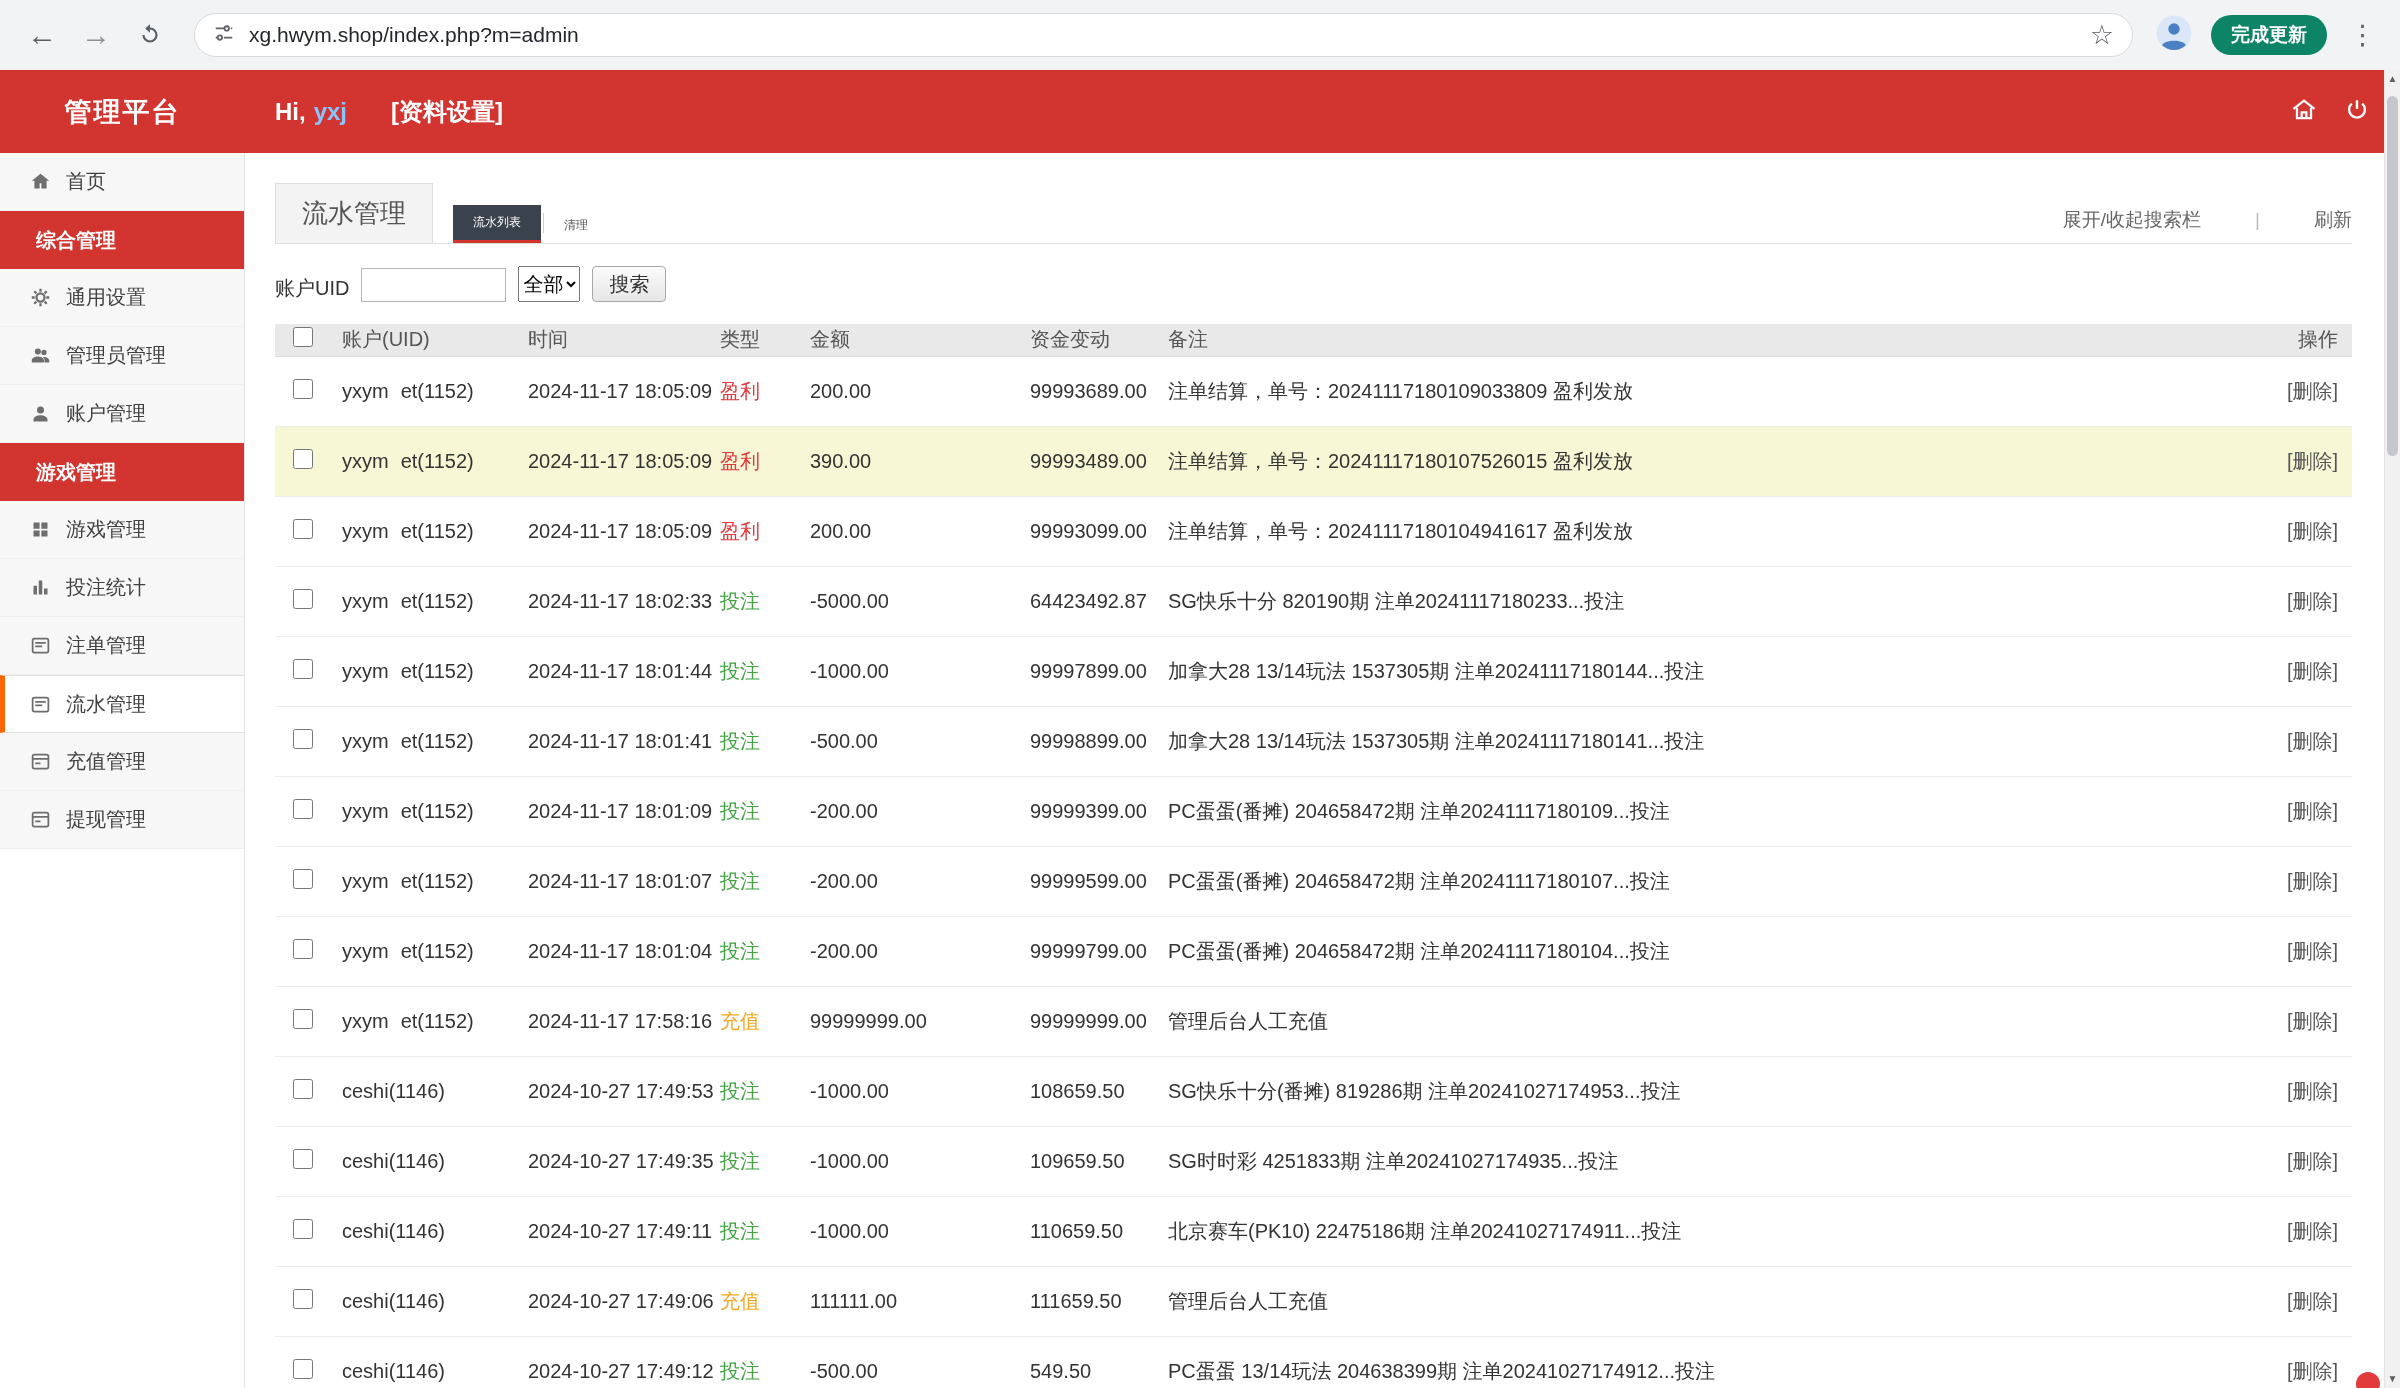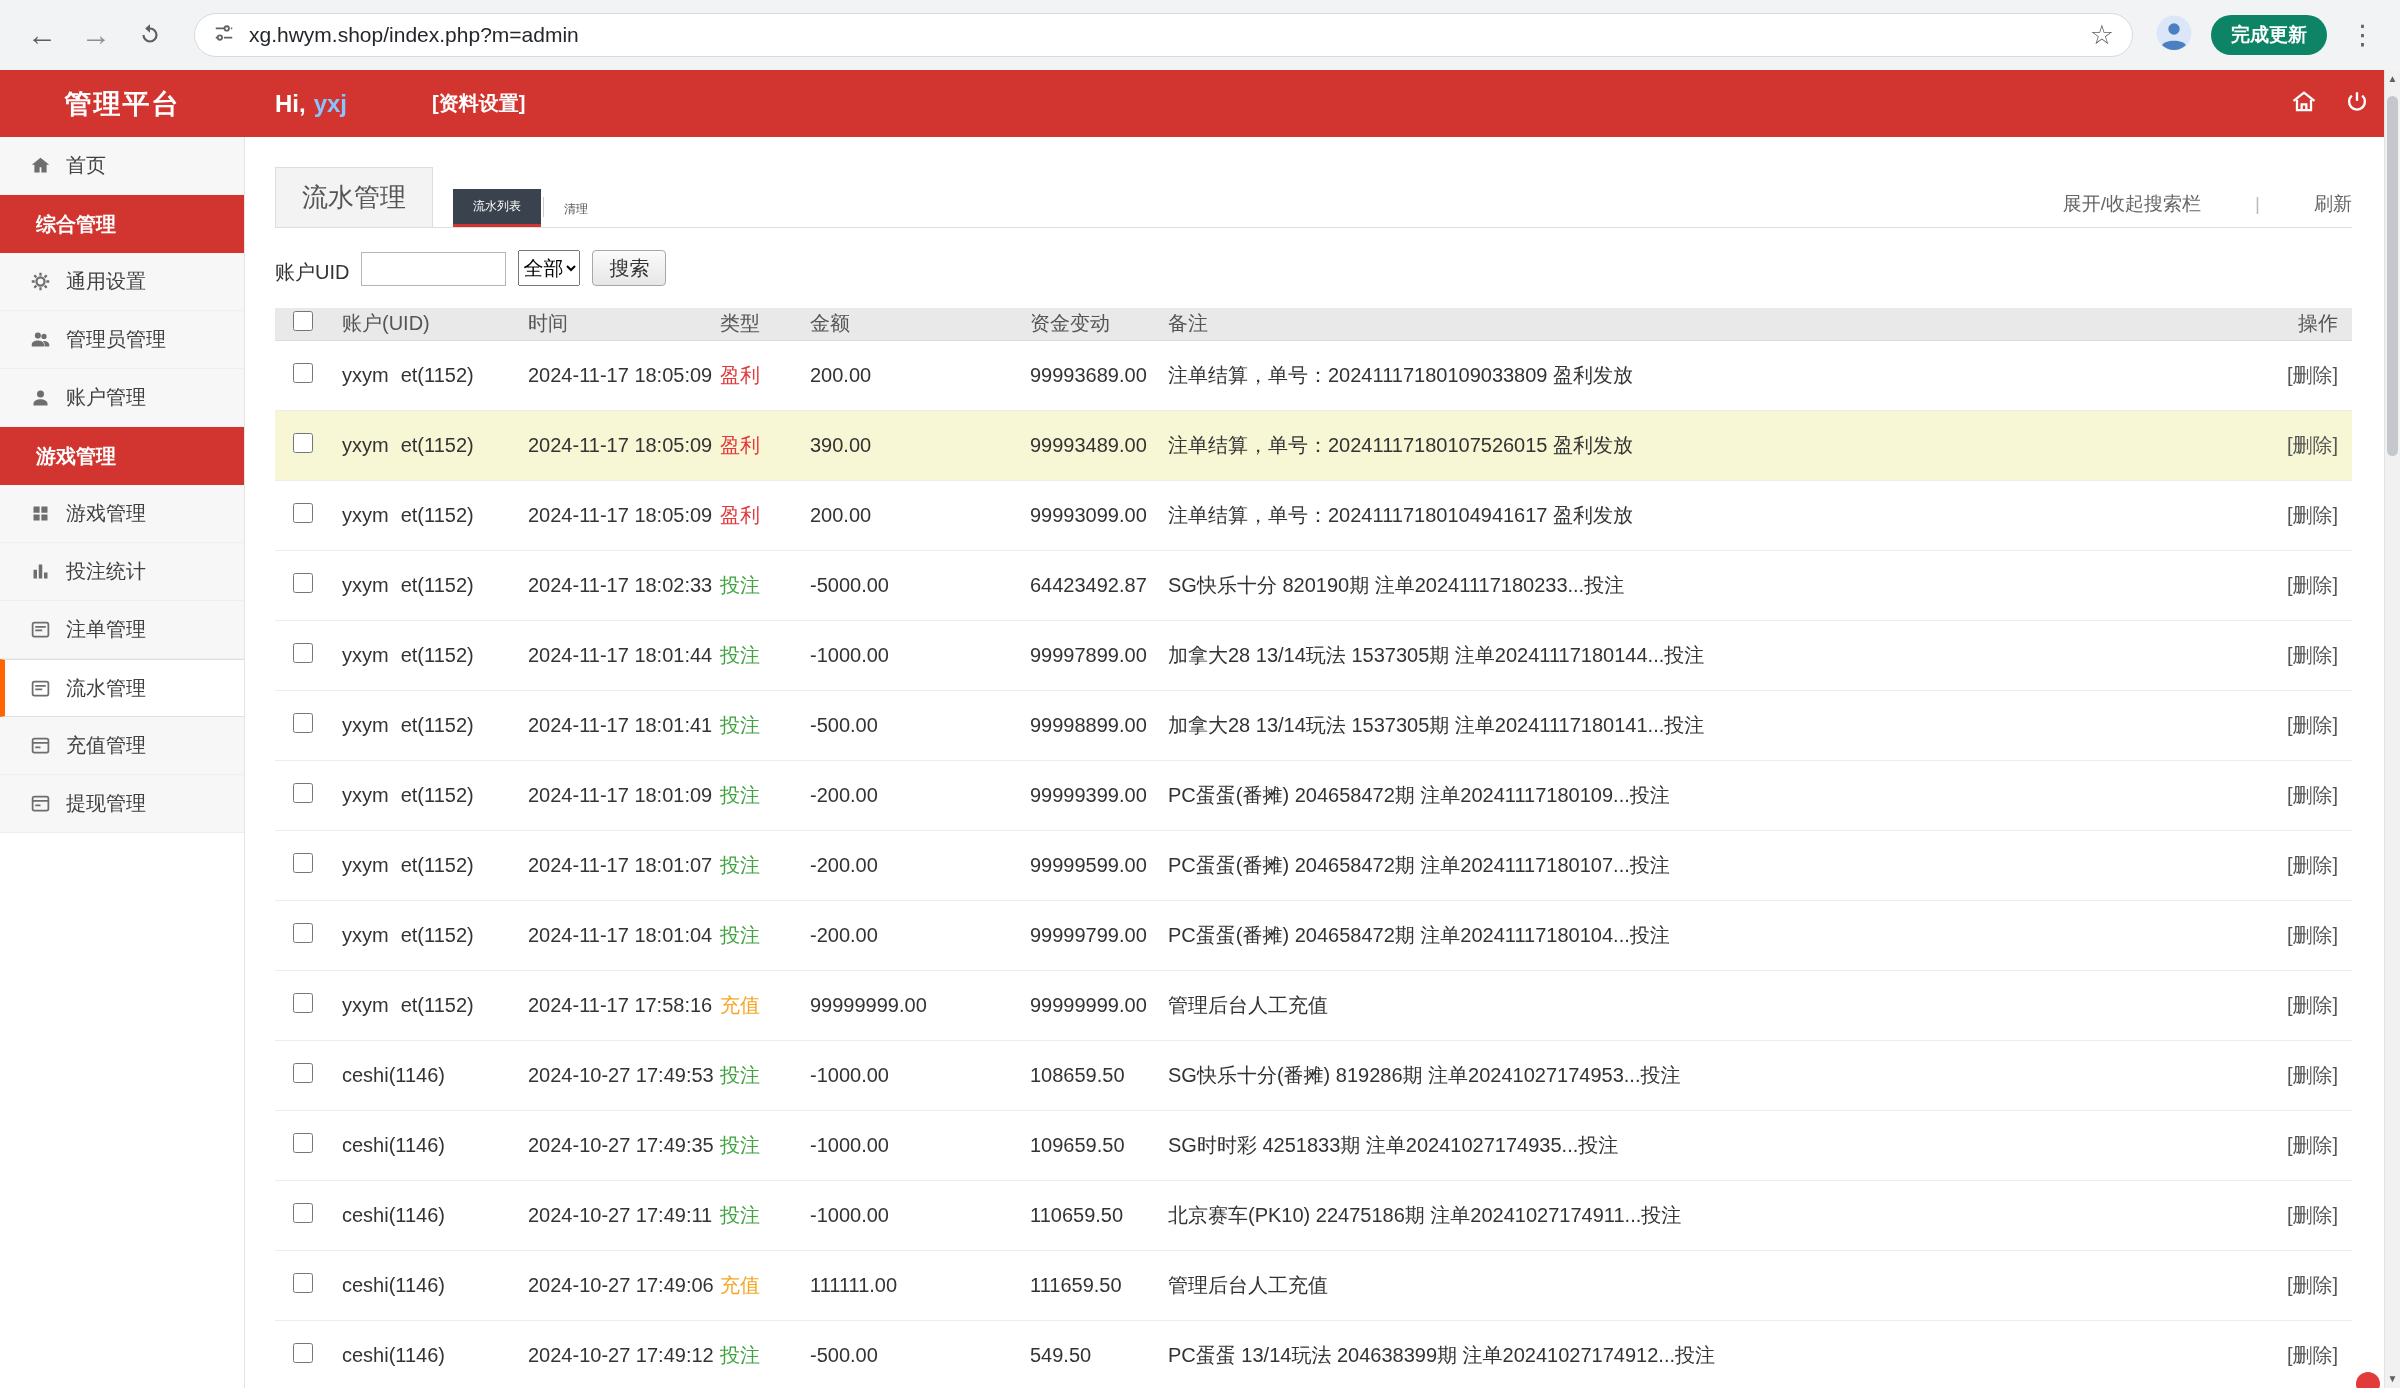--- a/index.html
+++ b/index.html
@@ -15,25 +15,25 @@
   .omnibox { flex:1; height:44px; background:#fff; border:1px solid #d7dade; border-radius:22px;
     display:flex; align-items:center; padding:0 18px; gap:14px; margin:0 12px; }
   .url { flex:1; font-size:21px; color:#23262a; }
   .star { font-size:27px; color:#5f6368; line-height:1; }
   .chrome-right { display:flex; align-items:center; gap:18px; }
   .update-pill { height:40px; border:none; border-radius:20px; background:var(--update-teal,#0e8467);
     color:#fff; font-size:19px; font-weight:bold; padding:0 20px; font-family:inherit; }
   .kebab { font-size:27px; color:#5f6368; padding:0 4px; }
 
   
-  .app-header { height:67px; background:var(--brand-red,#d2342f); display:flex; align-items:center; color:#fff; }
+  .app-header { height:83px; background:var(--brand-red,#d2342f); display:flex; align-items:center; color:#fff; }
   .brand { width:245px; text-align:center; font-size:27px; font-weight:bold; letter-spacing:2px; }
   .greeting { margin-left:30px; font-size:24px; font-weight:bold; display:flex; gap:8px; }
   .uname { color:#86c5ff; }
-  .profile-link { margin-left:85px; font-size:20px; font-weight:bold; cursor:pointer; }
+  .profile-link { margin-left:44px; font-size:24px; font-weight:bold; cursor:pointer; }
   .header-icons { margin-left:auto; margin-right:30px; display:flex; gap:26px; align-items:center; }
 
   
   .app-body { display:flex; height:1253px; }
   .sidebar { width:245px; background:#fff; border-right:1px solid #e4e4e4; flex:none; }
   .side-item { height:58px; display:flex; align-items:center; gap:14px; padding-left:30px;
     background:#f7f7f7; border-bottom:1px solid #efefef; font-size:20px; color:#404040; cursor:pointer; }
   .side-item.active { background:#fff; border-left:5px solid var(--active-orange,#ff6600);
     padding-left:25px; border-top:1px solid #e0e0e0; border-bottom:1px solid #e0e0e0; }
   .side-section { height:58px; display:flex; align-items:center; padding-left:36px;

